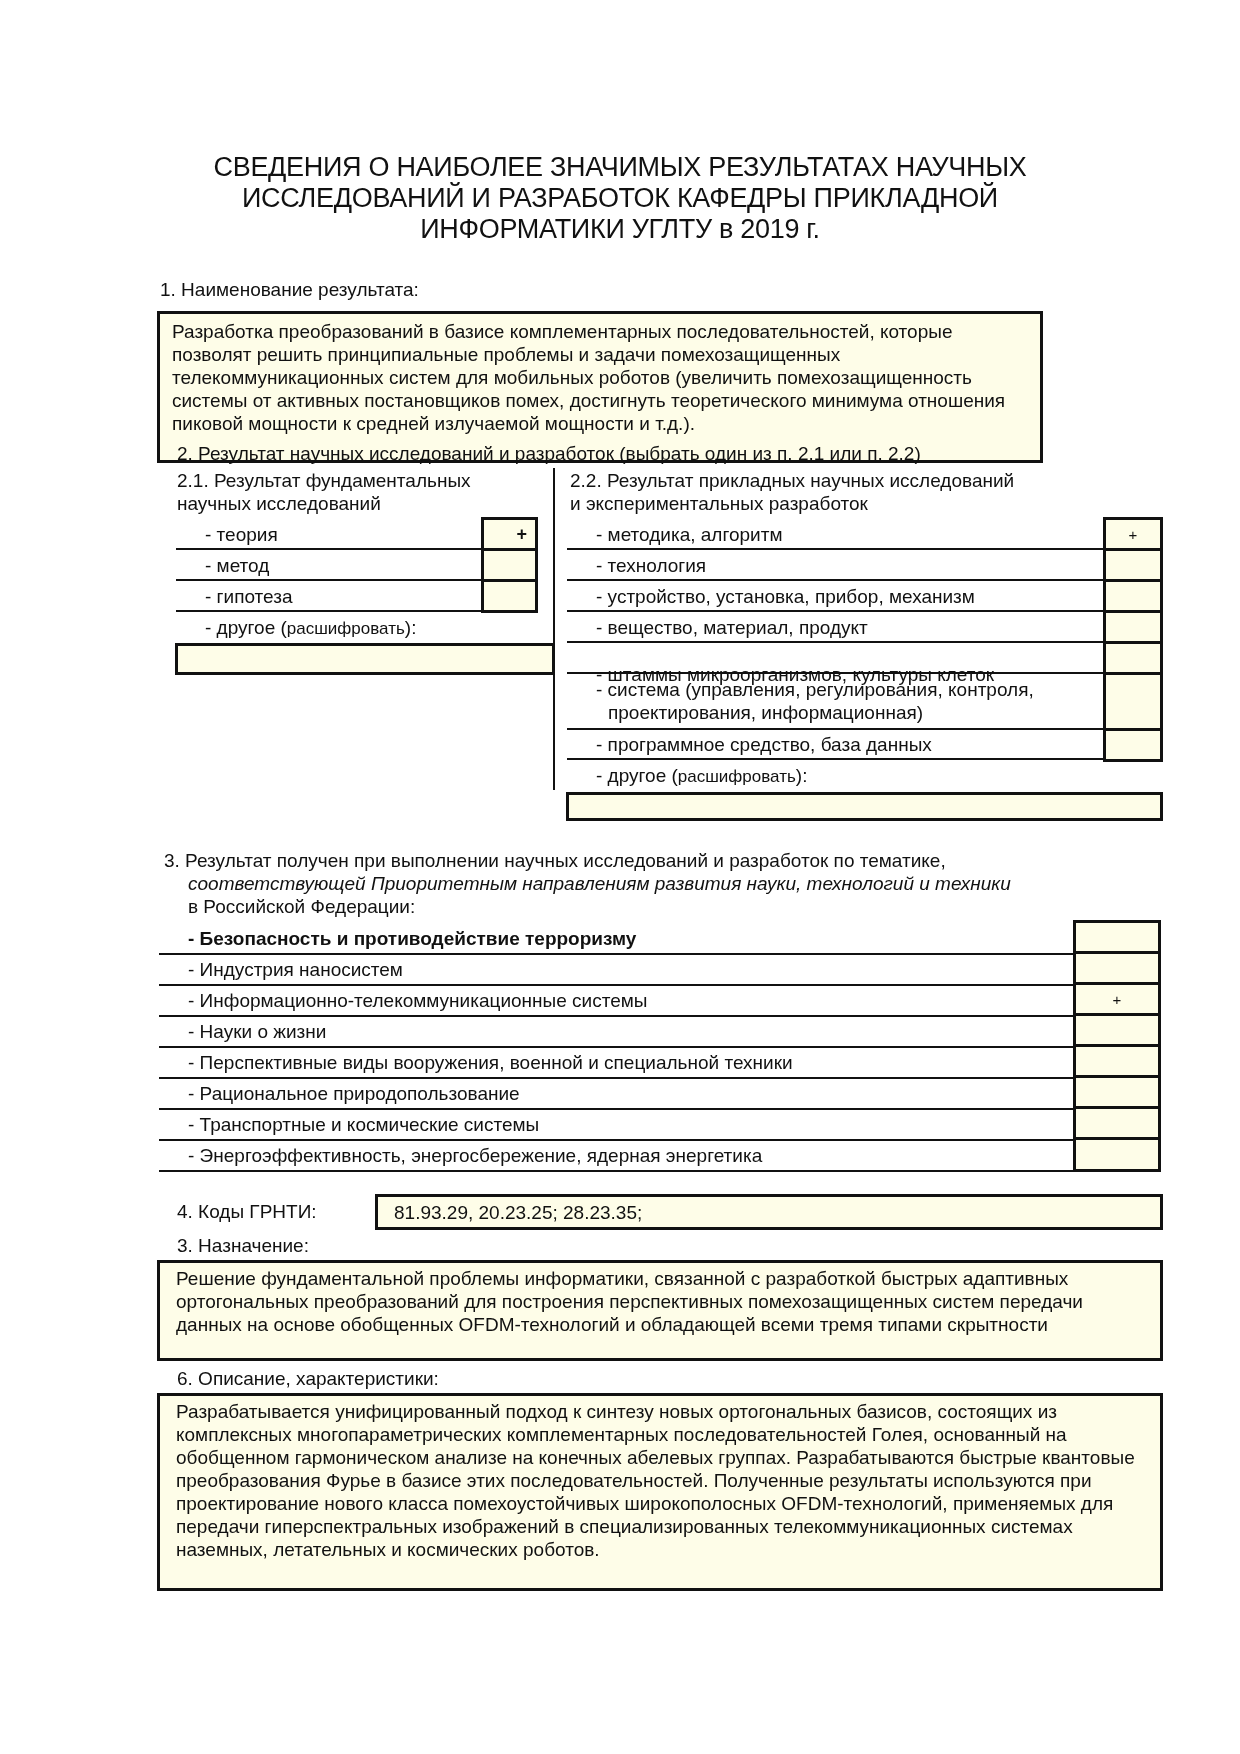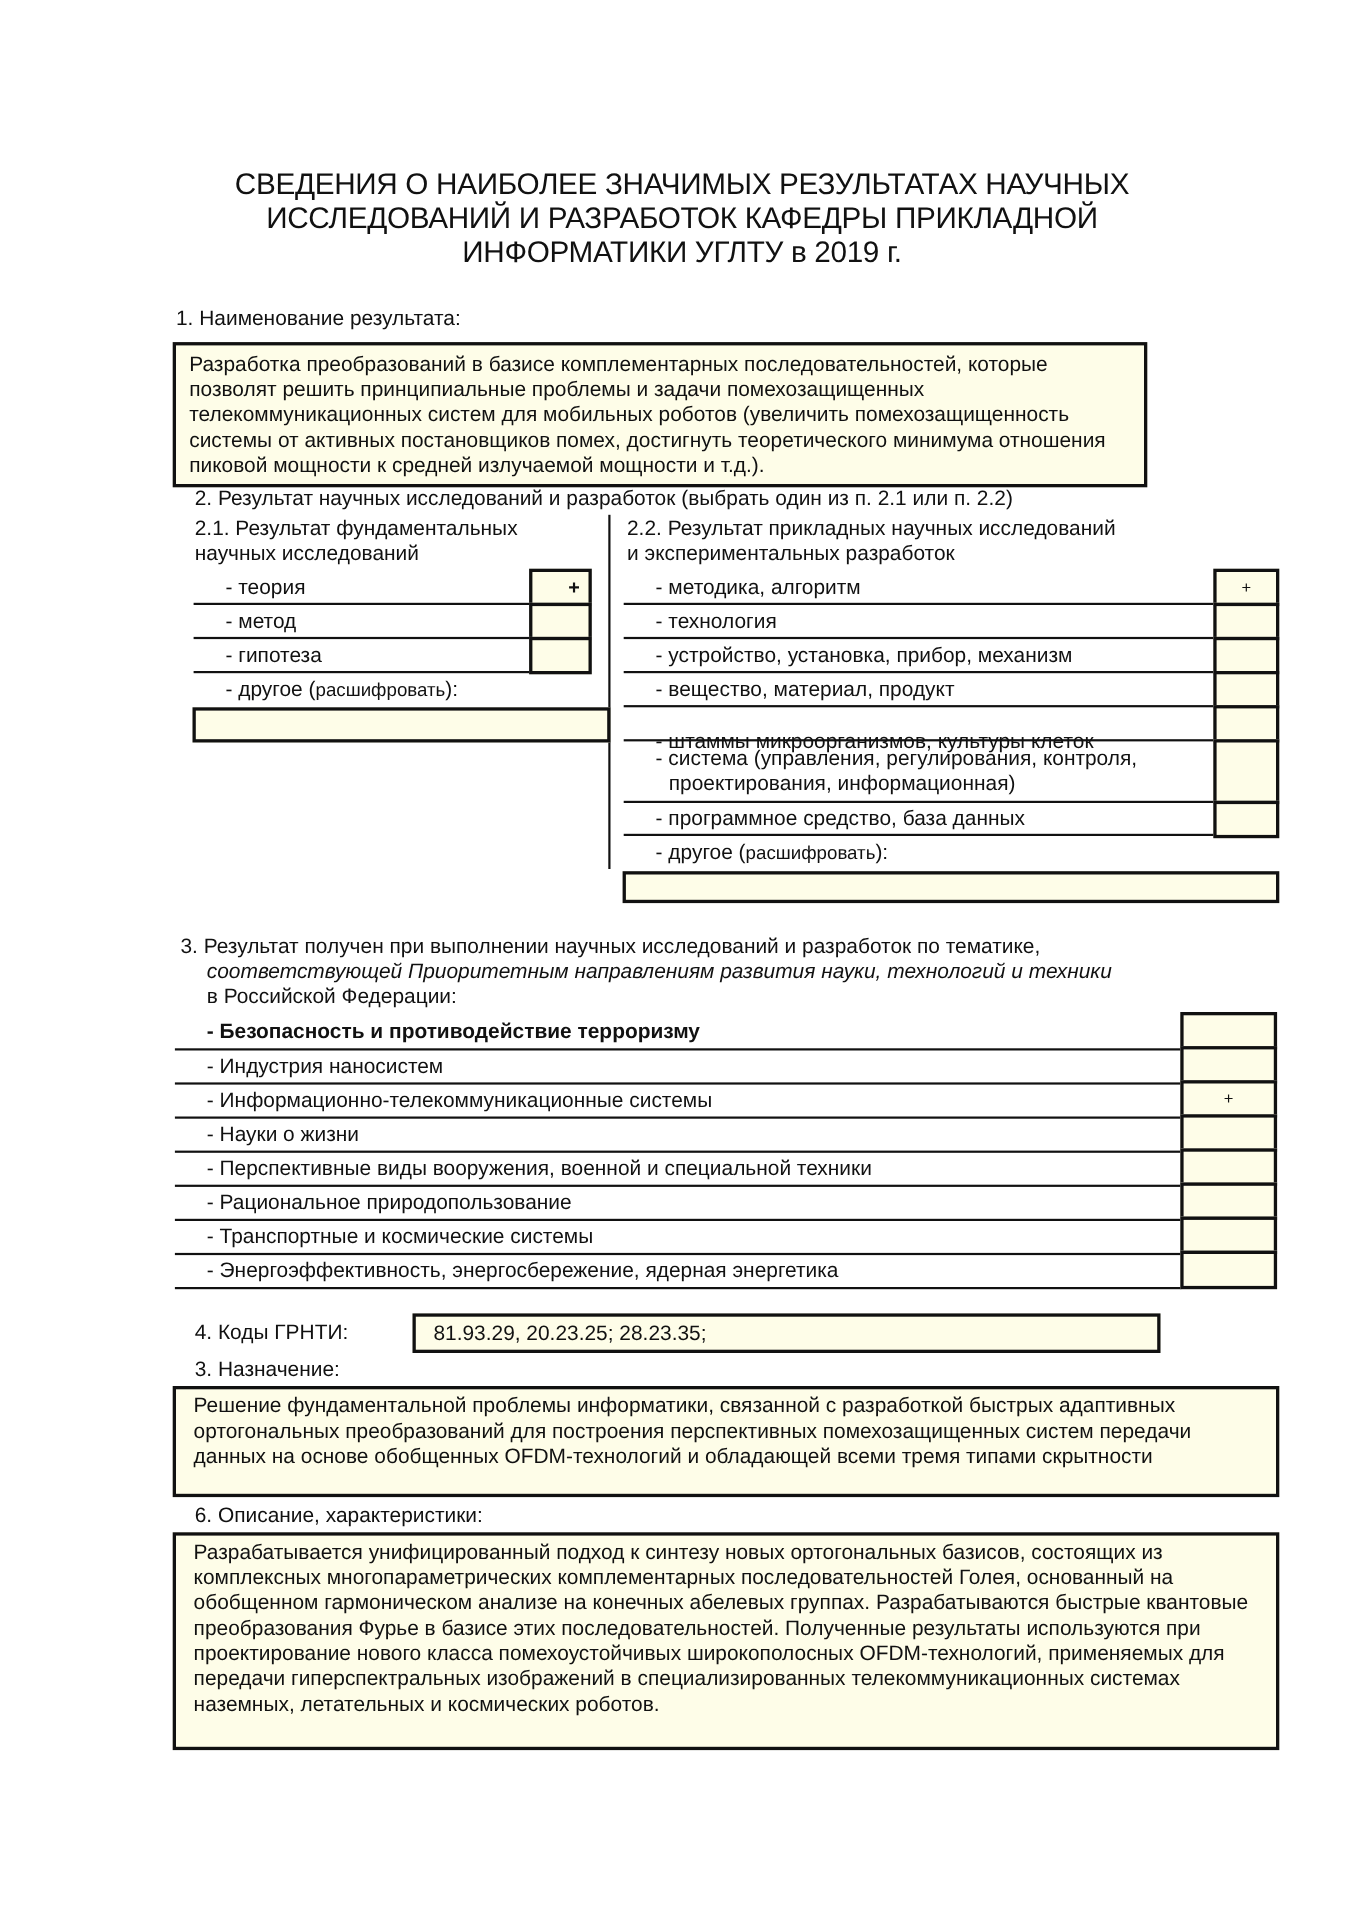--- a/index.html
+++ b/index.html
@@ -16,21 +16,21 @@
           font-size: 16px; display: flex; align-items: center; }
   .vline { position: absolute; width: 2px; background: #111; }
   .small { font-size: 17px; }
 </style>
 </head>
 <body>
 
 <div class="abs title">СВЕДЕНИЯ О НАИБОЛЕЕ ЗНАЧИМЫХ РЕЗУЛЬТАТАХ НАУЧНЫХ ИССЛЕДОВАНИЙ И РАЗРАБОТОК КАФЕДРЫ ПРИКЛАДНОЙ ИНФОРМАТИКИ УГЛТУ в 2019 г.</div>
 
 <div class="abs label" style="left:160px; top:279px;">1. Наименование результата:</div>
-<div class="abs box" style="left:157px; top:311px; width:886px; height:132px; padding-top:6px;padding-left:12px;">
+<div class="abs box" style="left:157px; top:311px; width:886px; height:152px; padding-top:6px;padding-left:12px;">
   <span>Разработка преобразований в базисе комплементарных последовательностей, которые позволят решить   принципиальные проблемы и задачи помехозащищенных телекоммуникационных систем для мобильных роботов (увеличить помехозащищенность системы от активных постановщиков помех, достигнуть теоретического минимума отношения пиковой мощности к средней излучаемой мощности и т.д.).</span>
 </div>
 
 <div class="abs label" style="left:177px; top:443px;">2. Результат научных исследований и разработок (выбрать один из п. 2.1 или п. 2.2)</div>
 
 <div class="vline" style="left:553px; top:468px; height:322px;"></div>
 
 <div class="abs label" style="left:177px; top:470px;">2.1. Результат фундаментальных</div>
 <div class="abs label" style="left:177px; top:493px;">научных исследований</div>
 
@@ -146,21 +146,21 @@
     <span></span>
   </div>
 <div class="cell" style="left:1073px; top:1106px; width:88px; height:34px;">
     <span></span>
   </div>
 <div class="cell" style="left:1073px; top:1137px; width:88px; height:35px;">
     <span></span>
   </div>
 
 <div class="abs label" style="left:177px; top:1201px;">4. Коды ГРНТИ:</div>
-<div class="abs box" style="left:375px; top:1194px; width:680px; height:36px; padding:4px 16px;">
+<div class="abs box" style="left:375px; top:1194px; width:788px; height:36px; padding:4px 16px;">
   <span>81.93.29, 20.23.25; 28.23.35;</span>
 </div>
 
 <div class="abs label" style="left:177px; top:1235px;">3. Назначение:</div>
 <div class="abs box" style="left:157px; top:1260px; width:1006px; height:101px; padding-top:4px;">
   <span>Решение фундаментальной проблемы информатики, связанной с разработкой быстрых адаптивных ортогональных преобразований для построения перспективных помехозащищенных систем передачи данных на основе обобщенных OFDM-технологий и обладающей всеми тремя типами скрытности</span>
 </div>
 
 <div class="abs label" style="left:177px; top:1368px;">6. Описание, характеристики:</div>
 <div class="abs box" style="left:157px; top:1393px; width:1006px; height:198px; padding-top:4px;">

